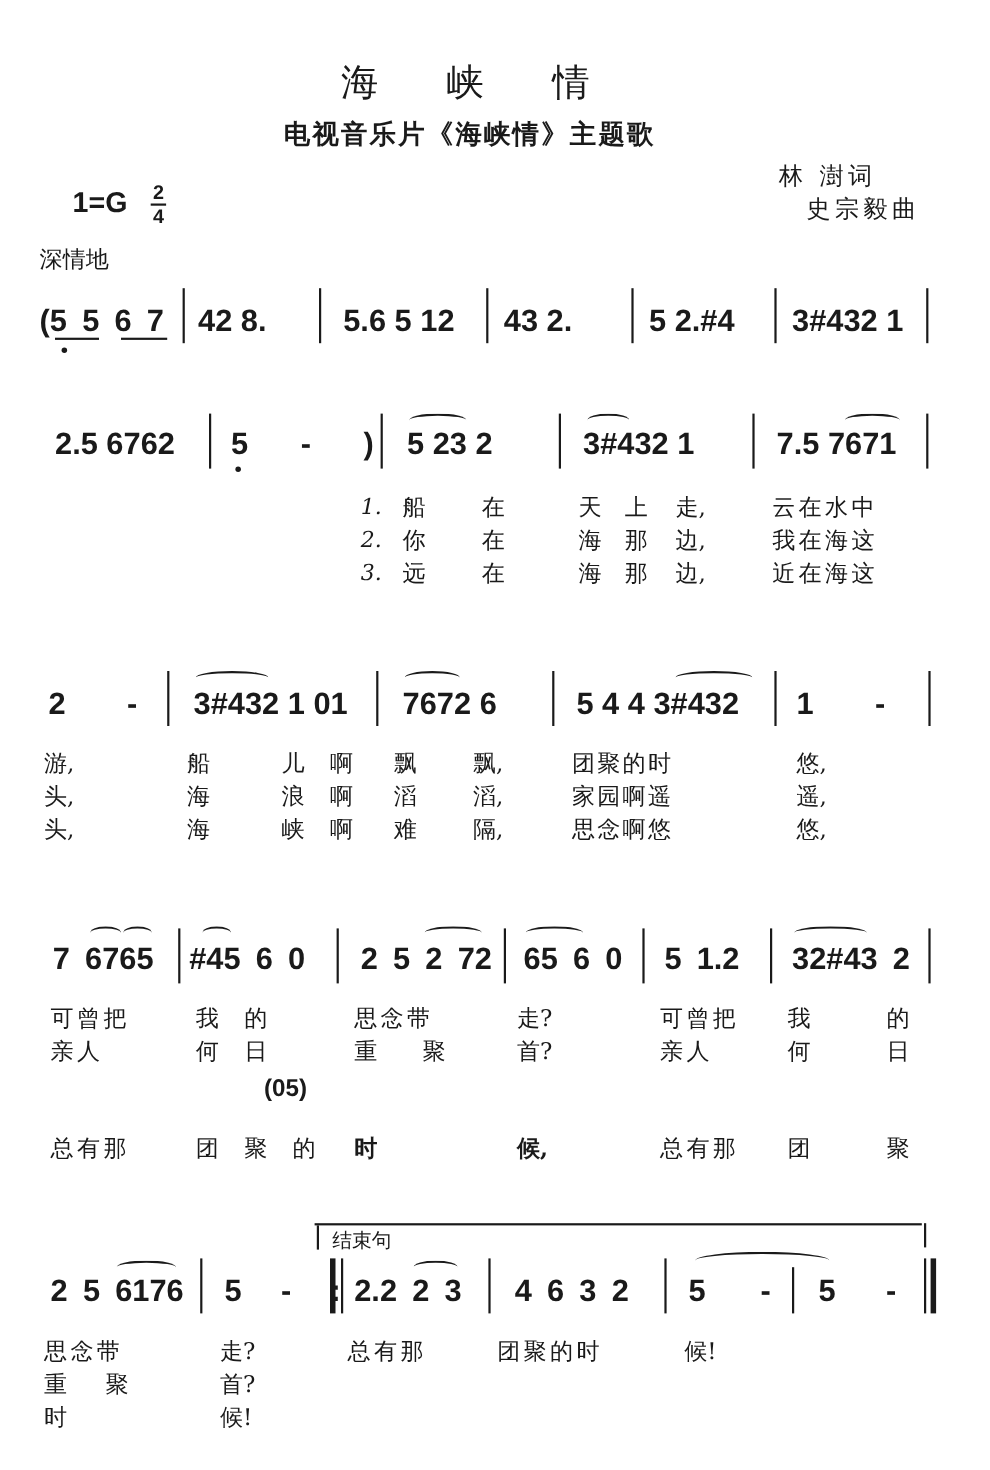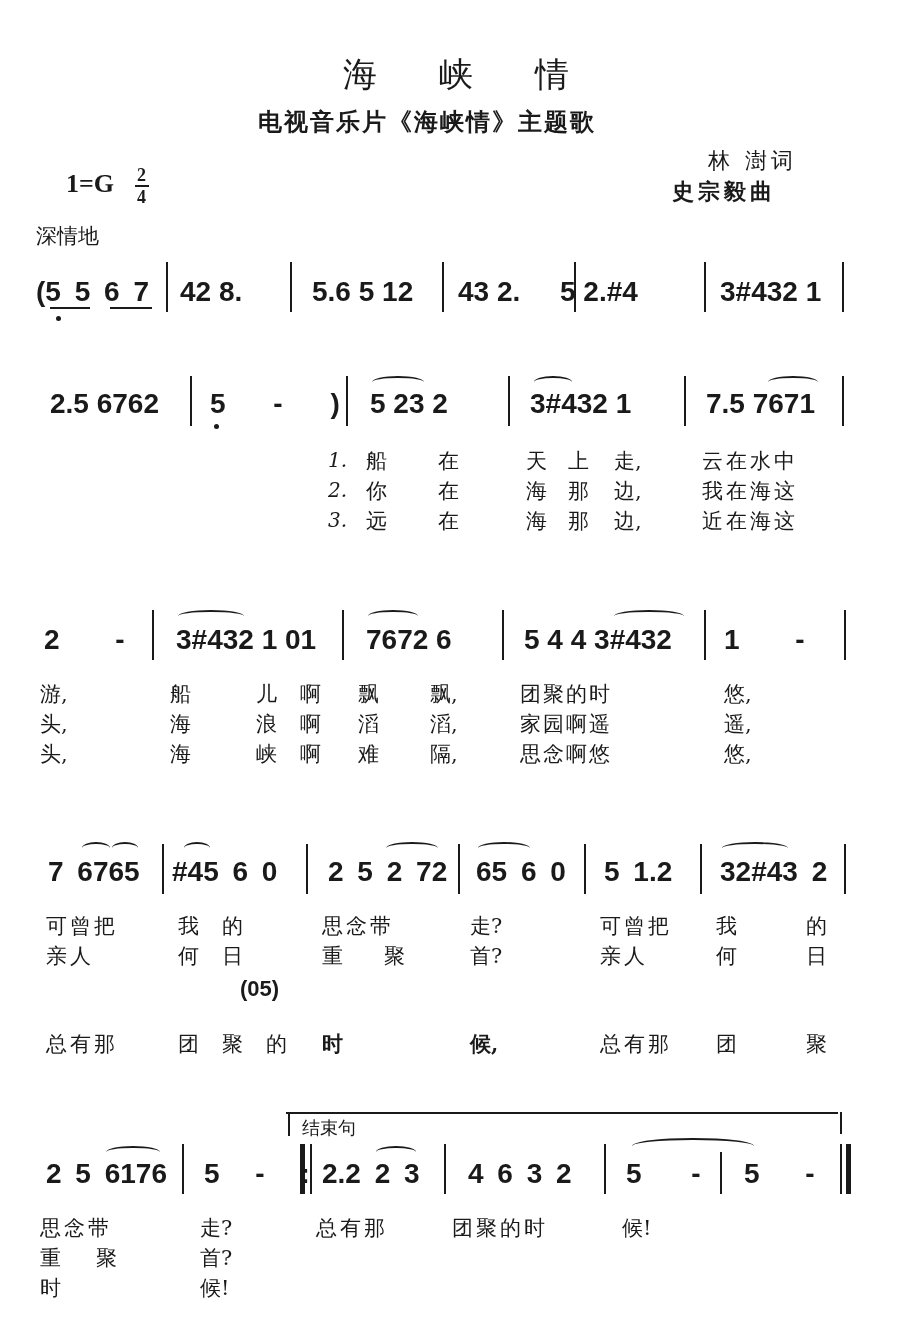--- a/index.html
+++ b/index.html
@@ -1,22 +1,22 @@
 <!DOCTYPE html>
 <html><head>
 <meta charset="utf-8">
 <style>
   html, body { margin:0; padding:0; background:#fff; }
   body { width:900px; height:1336px; position:relative; overflow:hidden;
          font-family:"DejaVu Sans", sans-serif; color:#1a1a1a; }
   .abs { position:absolute; white-space:nowrap; }
-  .title { font-family:"DejaVu Serif", serif; font-size:34px; letter-spacing:62px;margin-left:33px; }
+  .title { font-family:"DejaVu Serif", serif; font-size:34px; letter-spacing:62px; }
   .subtitle { font-size:24px; font-weight:bold; letter-spacing:2px; }
   .credit { font-family:"DejaVu Serif", serif; font-size:22px; letter-spacing:4px; line-height:30px; }
-  .key { font-family:Liberation Serif, serif; font-size:26px; font-weight:bold; }
+  .key { font-family:Liberation Sans, sans-serif; font-size:26px; font-weight:bold; }
   .frac { display:inline-block; vertical-align:middle; text-align:center; font-size:18px; line-height:18px; margin-left:14px; }
   .frac span { display:block; }
   .frac .bar { border-top:2px solid #1a1a1a; width:14px; margin:1px auto; }
   .tempo { font-size:21px; }
   .notes { font-family:"Liberation Sans", sans-serif; font-size:28px; font-weight:bold; }
   .bar-line { position:absolute; width:2px; background:#1a1a1a; }
   .thick { width:5px; }
   .under { position:absolute; height:2px; background:#1a1a1a; }
   .dot { position:absolute; width:5px; height:5px; border-radius:50%; background:#1a1a1a; }
   .slur { position:absolute; border-top:2px solid #1a1a1a; border-radius:50% 50% 0 0; height:10px; }
@@ -31,33 +31,33 @@
 <div class="abs subtitle" style="left:258px; top:106px;">电视音乐片《海峡情》主题歌</div>
 <div class="abs key" style="left:66px; top:166px;">
   <span>1=G</span>
   <span class="frac">
     <span>2</span>
     <span class="bar"></span>
     <span>4</span>
   </span>
 </div>
 <div class="abs credit" style="left:708px; top:146px;">林  澍词</div>
-<div class="abs credit" style="left:672px; top:176px;font-weight:bold;">史宗毅曲</div>
+<div class="abs credit" style="left:733px; top:176px;">史宗毅曲</div>
 <div class="abs tempo" style="left:36px; top:222px;">深情地</div>
 
 <div>
   <div class="abs notes" style="left:36px; top:276px; word-spacing:6px;">(5 5 6 7</div>
   <div class="bar-line" style="left:166px; top:262px; height:50px;"></div>
   <div class="abs notes" style="left:180px; top:276px;">42 8.</div>
   <div class="bar-line" style="left:290px; top:262px; height:50px;"></div>
   <div class="abs notes" style="left:312px; top:276px;">5.6 5 12</div>
   <div class="bar-line" style="left:442px; top:262px; height:50px;"></div>
   <div class="abs notes" style="left:458px; top:276px;">43 2.</div>
   <div class="bar-line" style="left:574px; top:262px; height:50px;"></div>
-  <div class="abs notes" style="left:560px; top:276px;">5 2.#4</div>
+  <div class="abs notes" style="left:590px; top:276px;">5 2.#4</div>
   <div class="bar-line" style="left:704px; top:262px; height:50px;"></div>
   <div class="abs notes" style="left:720px; top:276px;">3#432 1</div>
   <div class="bar-line" style="left:842px; top:262px; height:50px;"></div>
   <div class="under" style="left:50px; top:307px; width:40px;"></div>
   <div class="under" style="left:110px; top:307px; width:42px;"></div>
   <div class="dot" style="left:56px; top:316px;"></div>
 </div>
 
 <div>
   <div class="abs notes" style="left:50px; top:388px;">2.5 6762</div>

